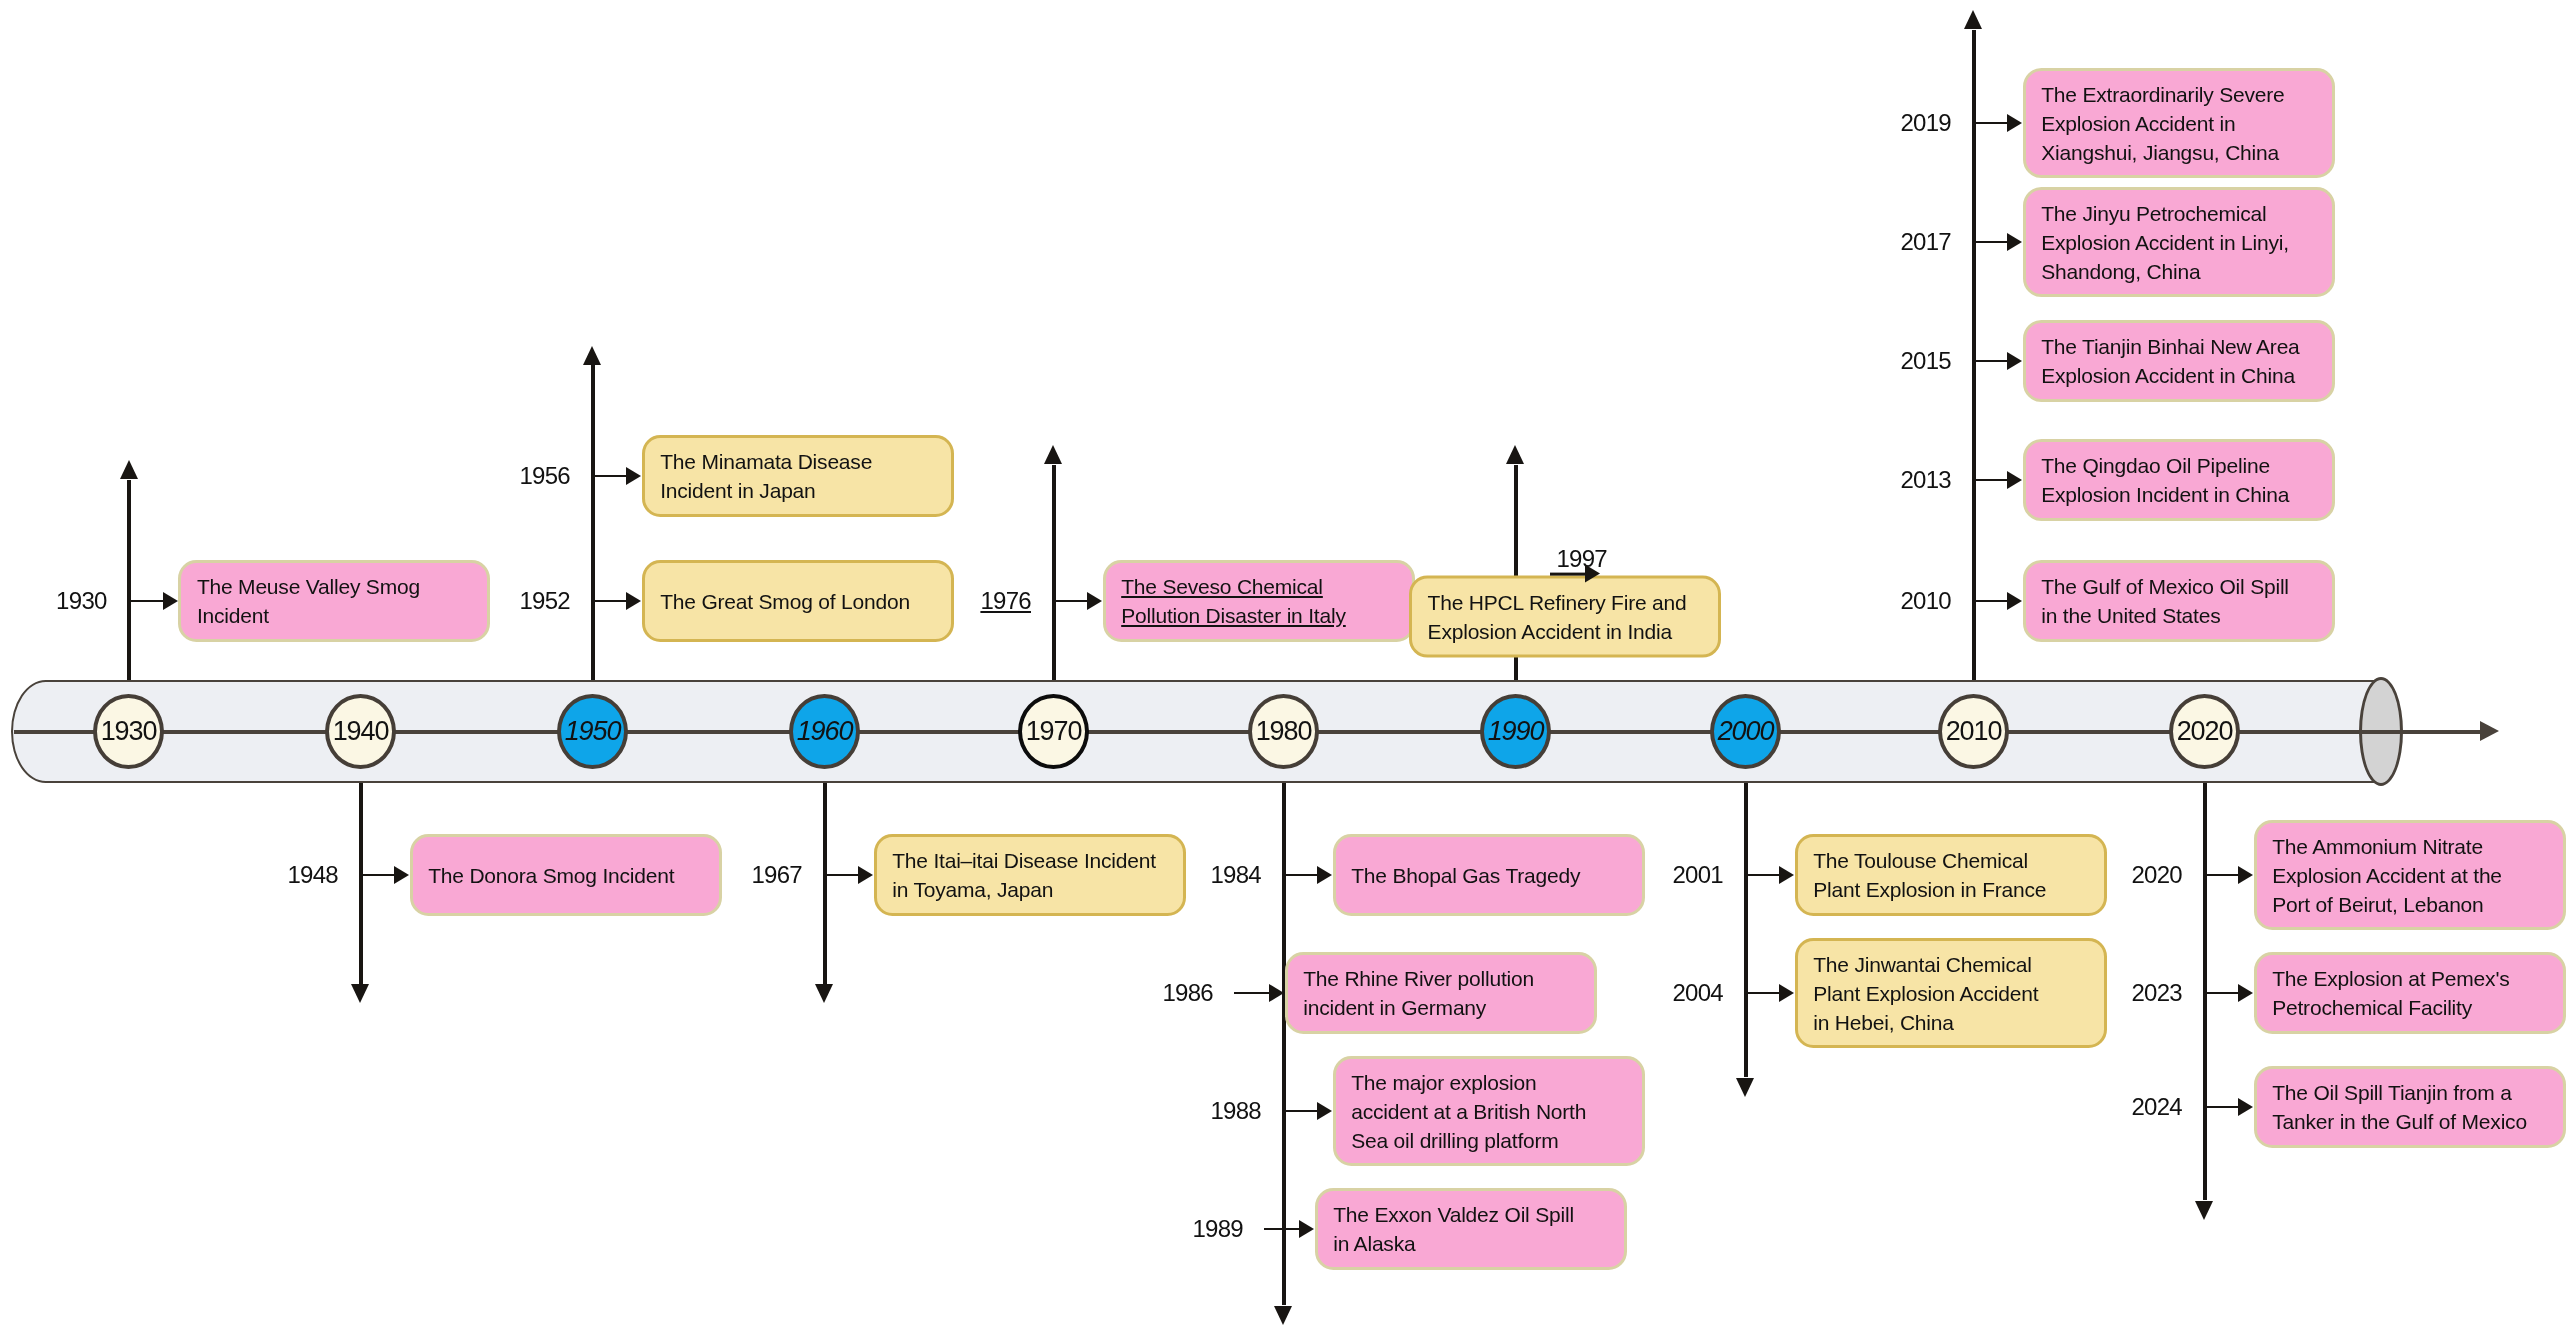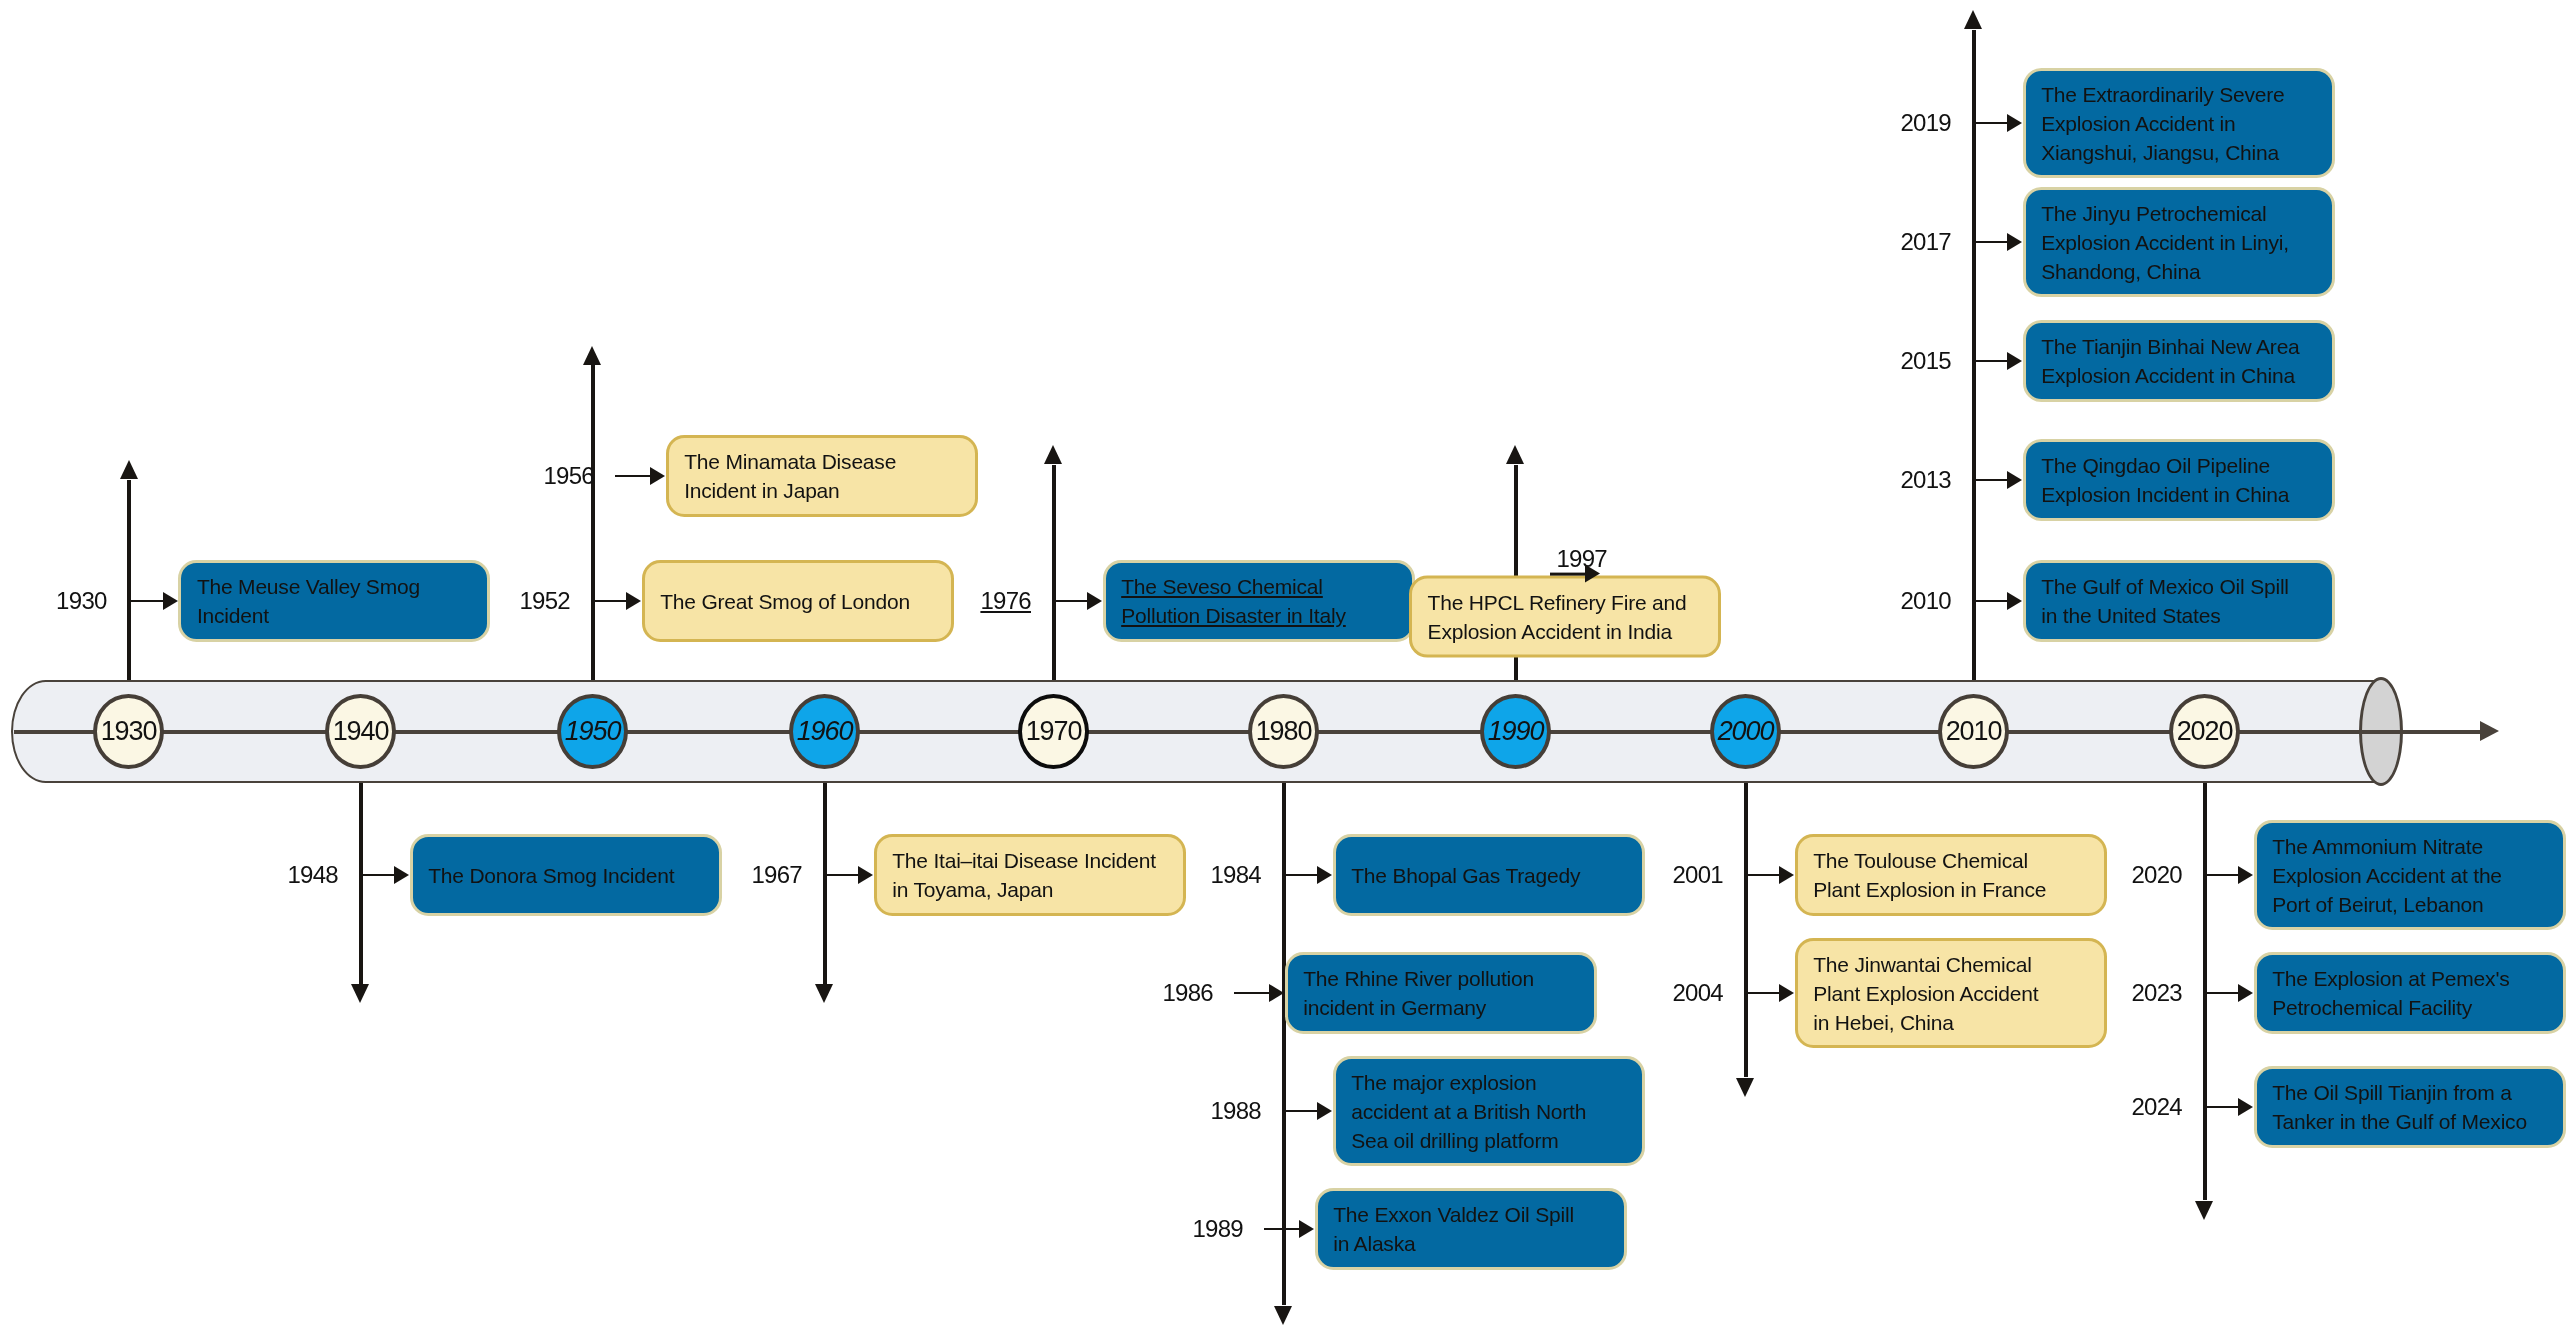--- a/index.html
+++ b/index.html
@@ -36,21 +36,21 @@
 
   
   .event{position:absolute;display:flex;align-items:center;transform:translateY(-50%);z-index:7;}
   .year{width:84px;text-align:right;font-size:24px;letter-spacing:-0.7px;color:#121212;flex:0 0 auto;}
   .conn{position:relative;flex:0 0 auto;width:35px;height:2.8px;background:#181512;
         margin-left:21px;margin-right:15.6px;}
   .conn .head{position:absolute;right:-15px;top:50%;transform:translateY(-50%);width:0;height:0;
         border-top:9.2px solid transparent;border-bottom:9.2px solid transparent;
         border-left:15.6px solid #181512;}
   .box{flex:0 0 auto;width:312px;min-height:82px;box-sizing:border-box;
-       border:3.5px solid #d8d2a4;border-radius:18.4px;background:#0369a1;
+       border:3.5px solid #d8d2a4;border-radius:18.4px;background:#f9a8d4;
        padding:8.5px 15.6px;display:flex;align-items:center;
        font-size:21px;line-height:29px;letter-spacing:-0.2px;white-space:pre-line;}
   .box.gold{background:#f7e4a6;border-color:#d4b552;}
 </style>
 </head>
 <body>
 
 <div id="canvas">
 
   <div class="vline" style="left:127px;top:480px;height:251px;"></div>
@@ -92,21 +92,21 @@
   <div class="circle" style="left:2169px;">2020</div>
 
   <div class="event" style="left:22.7px;top:601px;">
     <div class="year">1930</div>
     <div class="conn">
         <span class="head"></span>
       </div>
     <div class="box">The Meuse Valley Smog
 Incident</div>
   </div>
-  <div class="event" style="left:510px;top:476px;">
+  <div class="event" style="left:486px;top:476px;">
     <div class="year">1956</div>
     <div class="conn">
         <span class="head"></span>
       </div>
     <div class="box gold">The Minamata Disease
 Incident in Japan</div>
   </div>
   <div class="event" style="left:486px;top:601px;">
     <div class="year">1952</div>
     <div class="conn">

